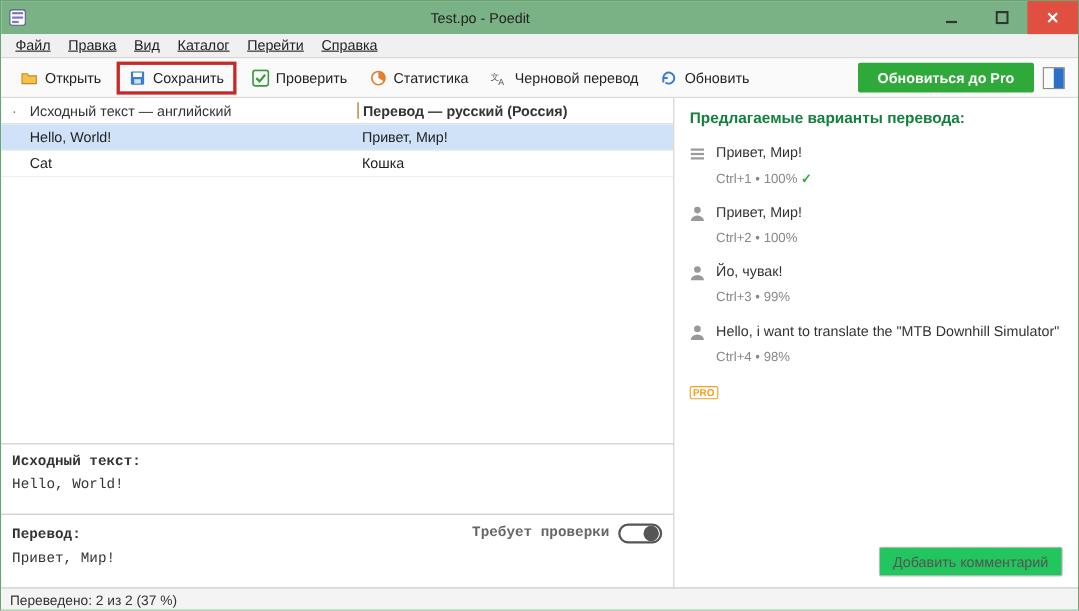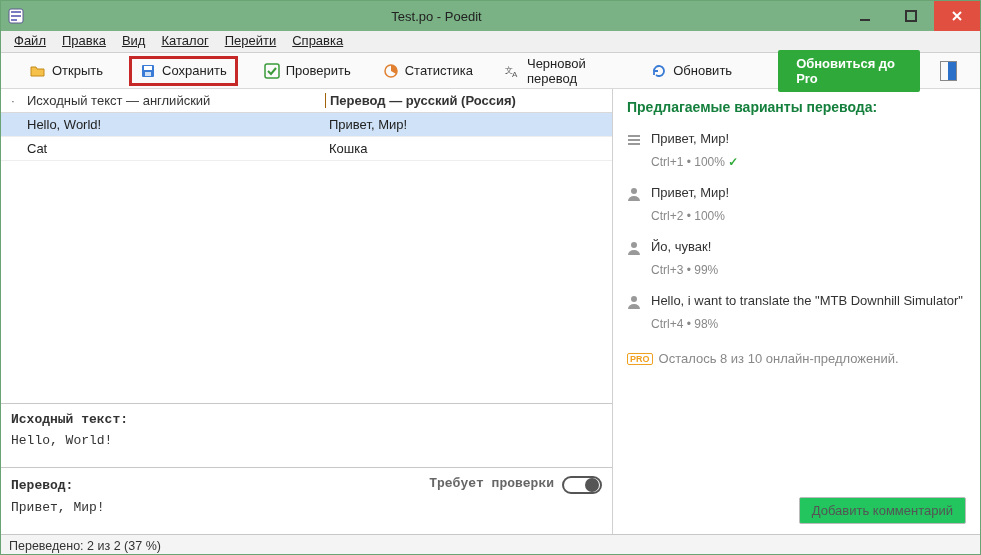--- a/index.html
+++ b/index.html
@@ -6,21 +6,21 @@
   body { font-family: "Segoe UI", Arial, sans-serif; font-size: 13px; color: #222; background: #fff; width: 981px; height: 555px; overflow: hidden; border: 1px solid #6aa374; }
   .titlebar { height: 30px; background: #7ab285; display: flex; align-items: center; color: #333; }
   .titlebar .app-icon { width: 30px; display:flex; align-items:center; justify-content:center; }
   .titlebar .title { flex: 1; text-align: center; font-size: 13px; color: #222; }
   .win-btns { display: flex; height: 100%; }
   .win-btn { width: 46px; display:flex; align-items:center; justify-content:center; color:#333; }
   .win-btn.close { background:#e04f3f; color:#fff; }
   .menubar { height: 22px; background:#f0f0f0; border-bottom:1px solid #d0d0d0; display:flex; align-items:flex-start; padding:0 6px; gap:2px; }
   .menu-item { padding:2px 7px; }
   .menu-item .u { text-decoration: underline; }
-  .toolbar { height:36px; background:#fafafa; border-bottom:1px solid #d9d9d9; display:flex; align-items:center; padding:0 23px; gap:20px; }
+  .toolbar { height:36px; background:#fafafa; border-bottom:1px solid #d9d9d9; display:flex; align-items:center; padding:0 12px; gap:8px; }
   .tbtn { display:flex; align-items:center; gap:6px; padding:4px 6px; border-radius:2px; }
   .tbtn .ic { width:16px; height:16px; display:inline-flex; align-items:center; justify-content:center; }
   .save-highlight { border:3px solid #c62828; padding:2px 4px; }
   .spacer { flex:1; }
   .pro-btn { background:#2faa3a; color:#fff; font-weight:bold; padding:6px 18px; border-radius:2px; }
   .panel-toggle { width:20px; height:20px; border:1px solid #888; display:flex; }
   .panel-toggle .half { width:50%; }
   .panel-toggle .half.r { background:#2a70c8; }
   .main { display:flex; height:calc(555px - 30px - 22px - 36px - 22px); }
   .left { width:612px; border-right:1px solid #d0d0d0; display:flex; flex-direction:column; }
@@ -239,21 +239,20 @@
             <circle cx="7" cy="4" r="3" fill="#999"></circle>
             <path d="M1 14 a6 5 0 0 1 12 0 Z" fill="#999"></path>
           </svg>
         </span>
       <span class="txt">Hello, i want to translate the "MTB Downhill Simulator"</span>
     </div>
     <div class="sugg-meta">Ctrl+4 • 98%</div>
 
     <div class="pro-note">
       <span class="pro-badge">PRO</span>
-      <span>Осталось 8 из 10 онлайн-предложений.</span>
     </div>
 
     <div class="add-comment">Добавить комментарий</div>
   </div>
 </div>
 
 <div class="statusbar">
   <span>Переведено: 2 из 2 (37 %)</span>
 </div>
 

